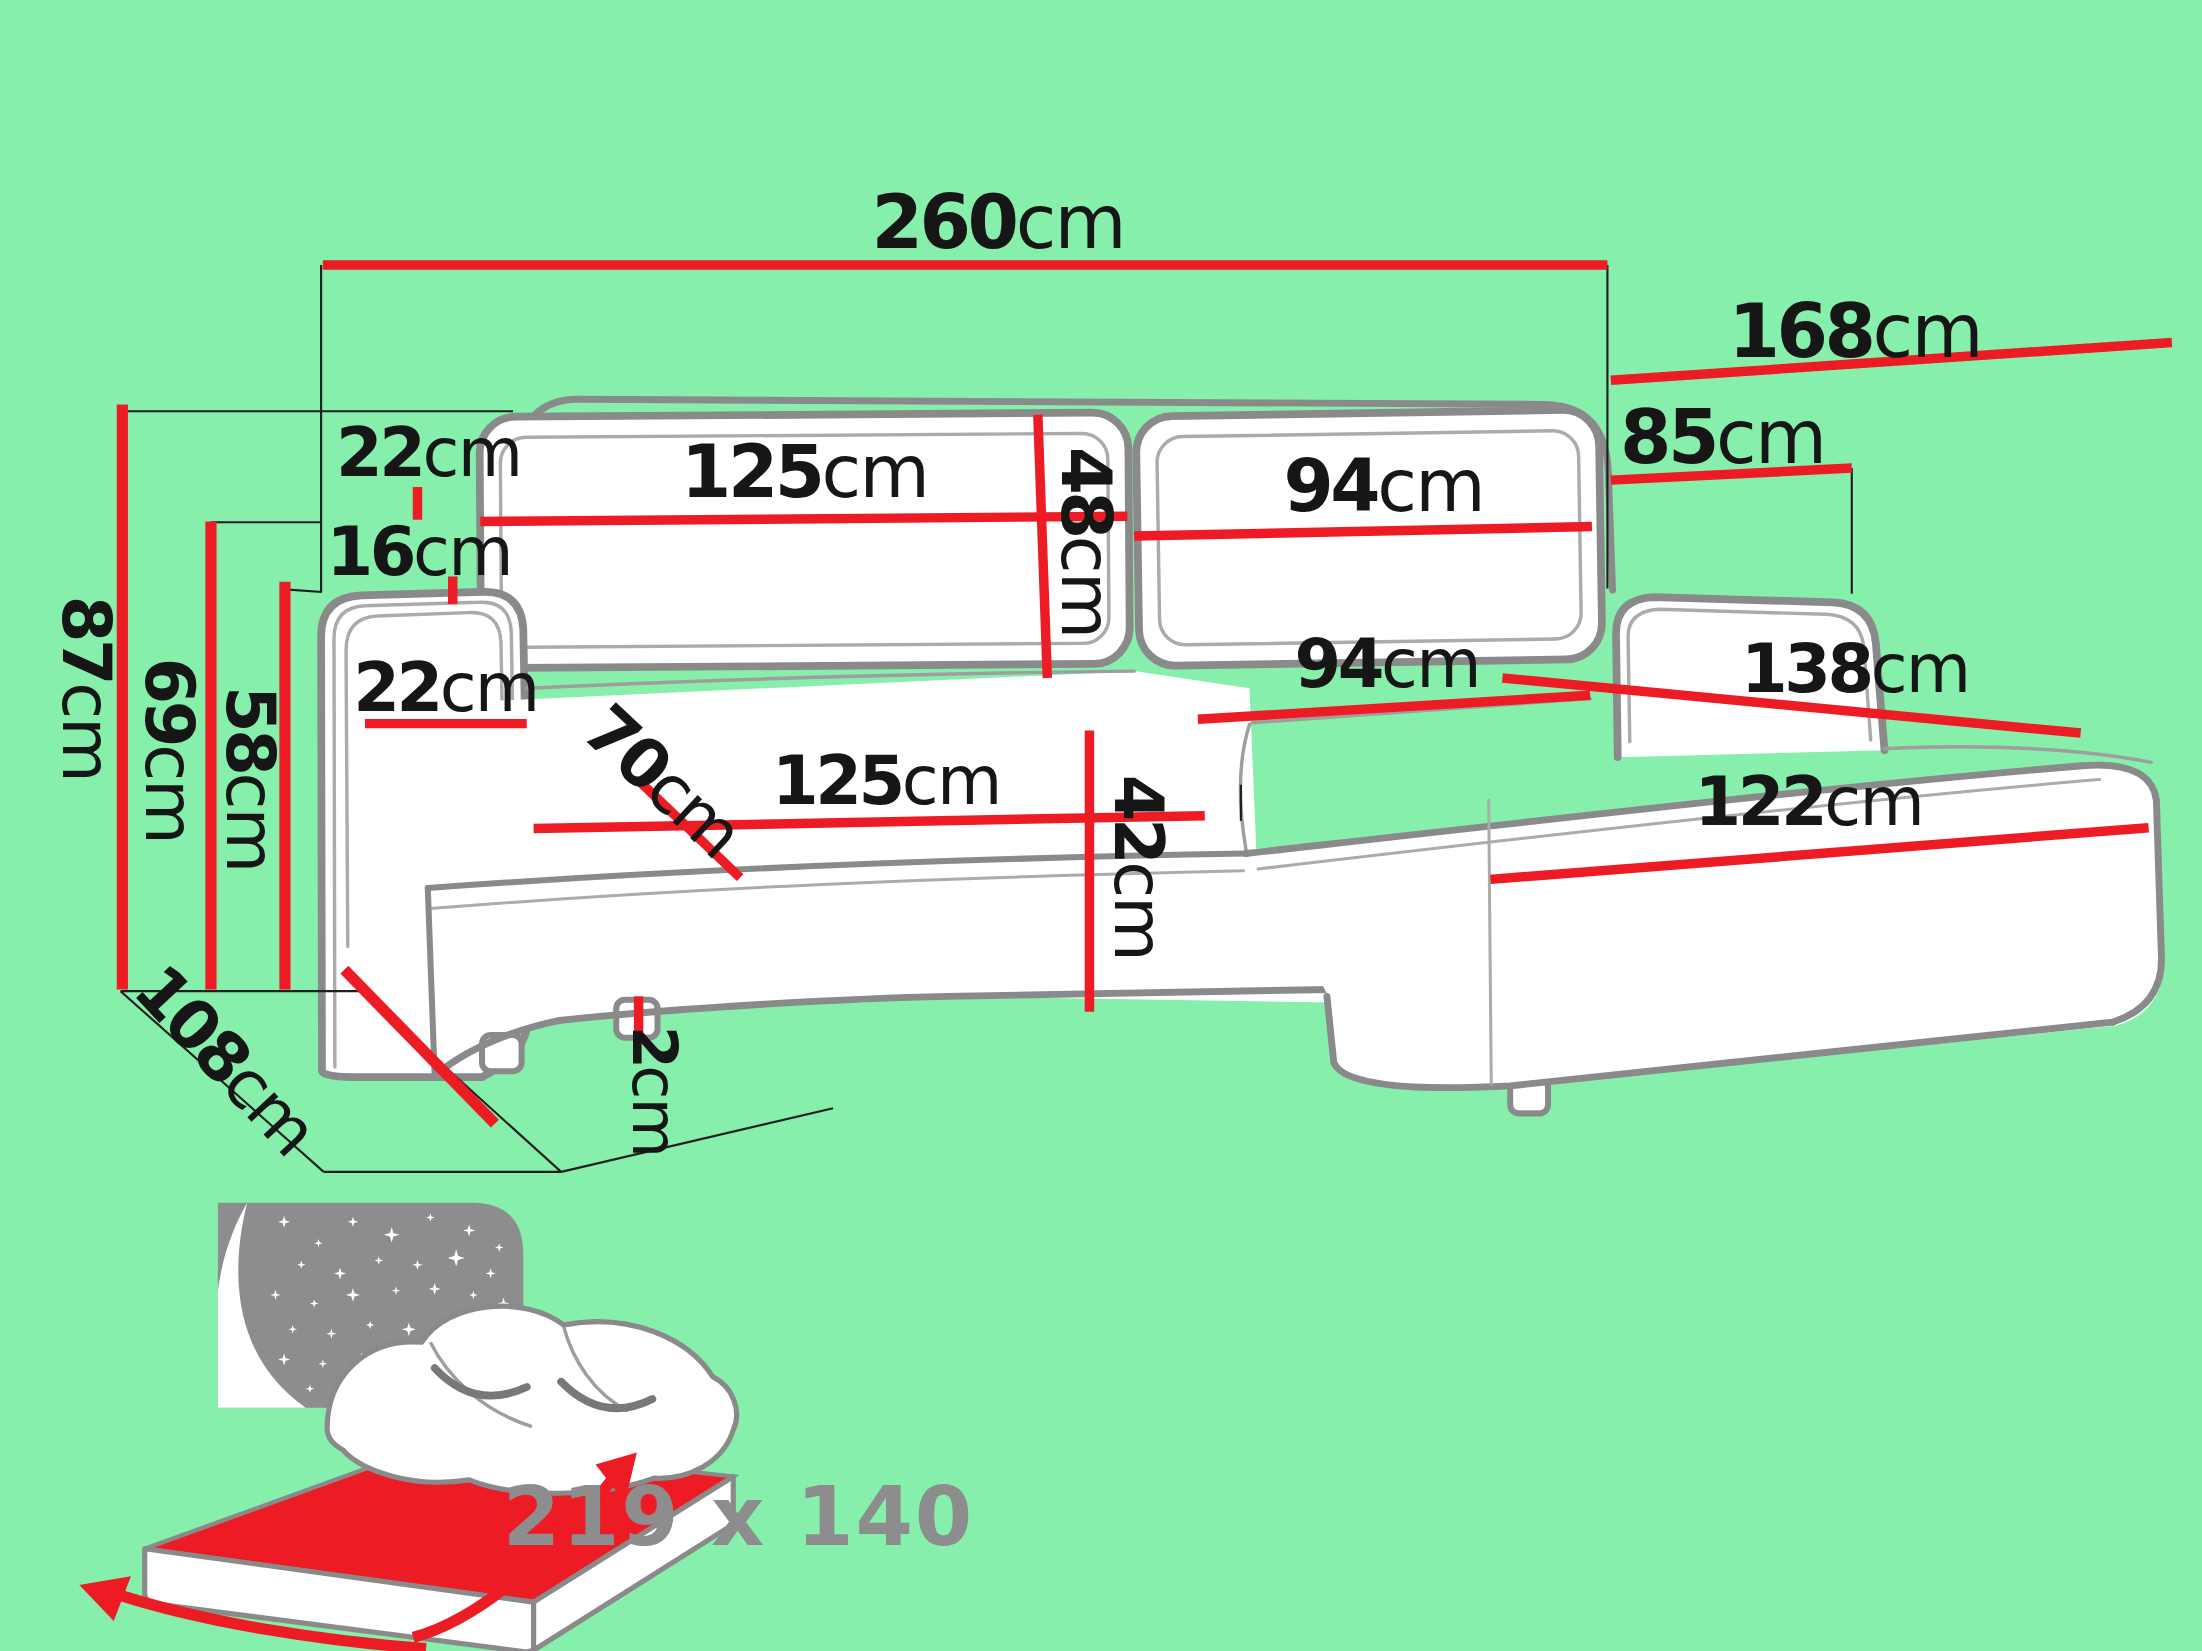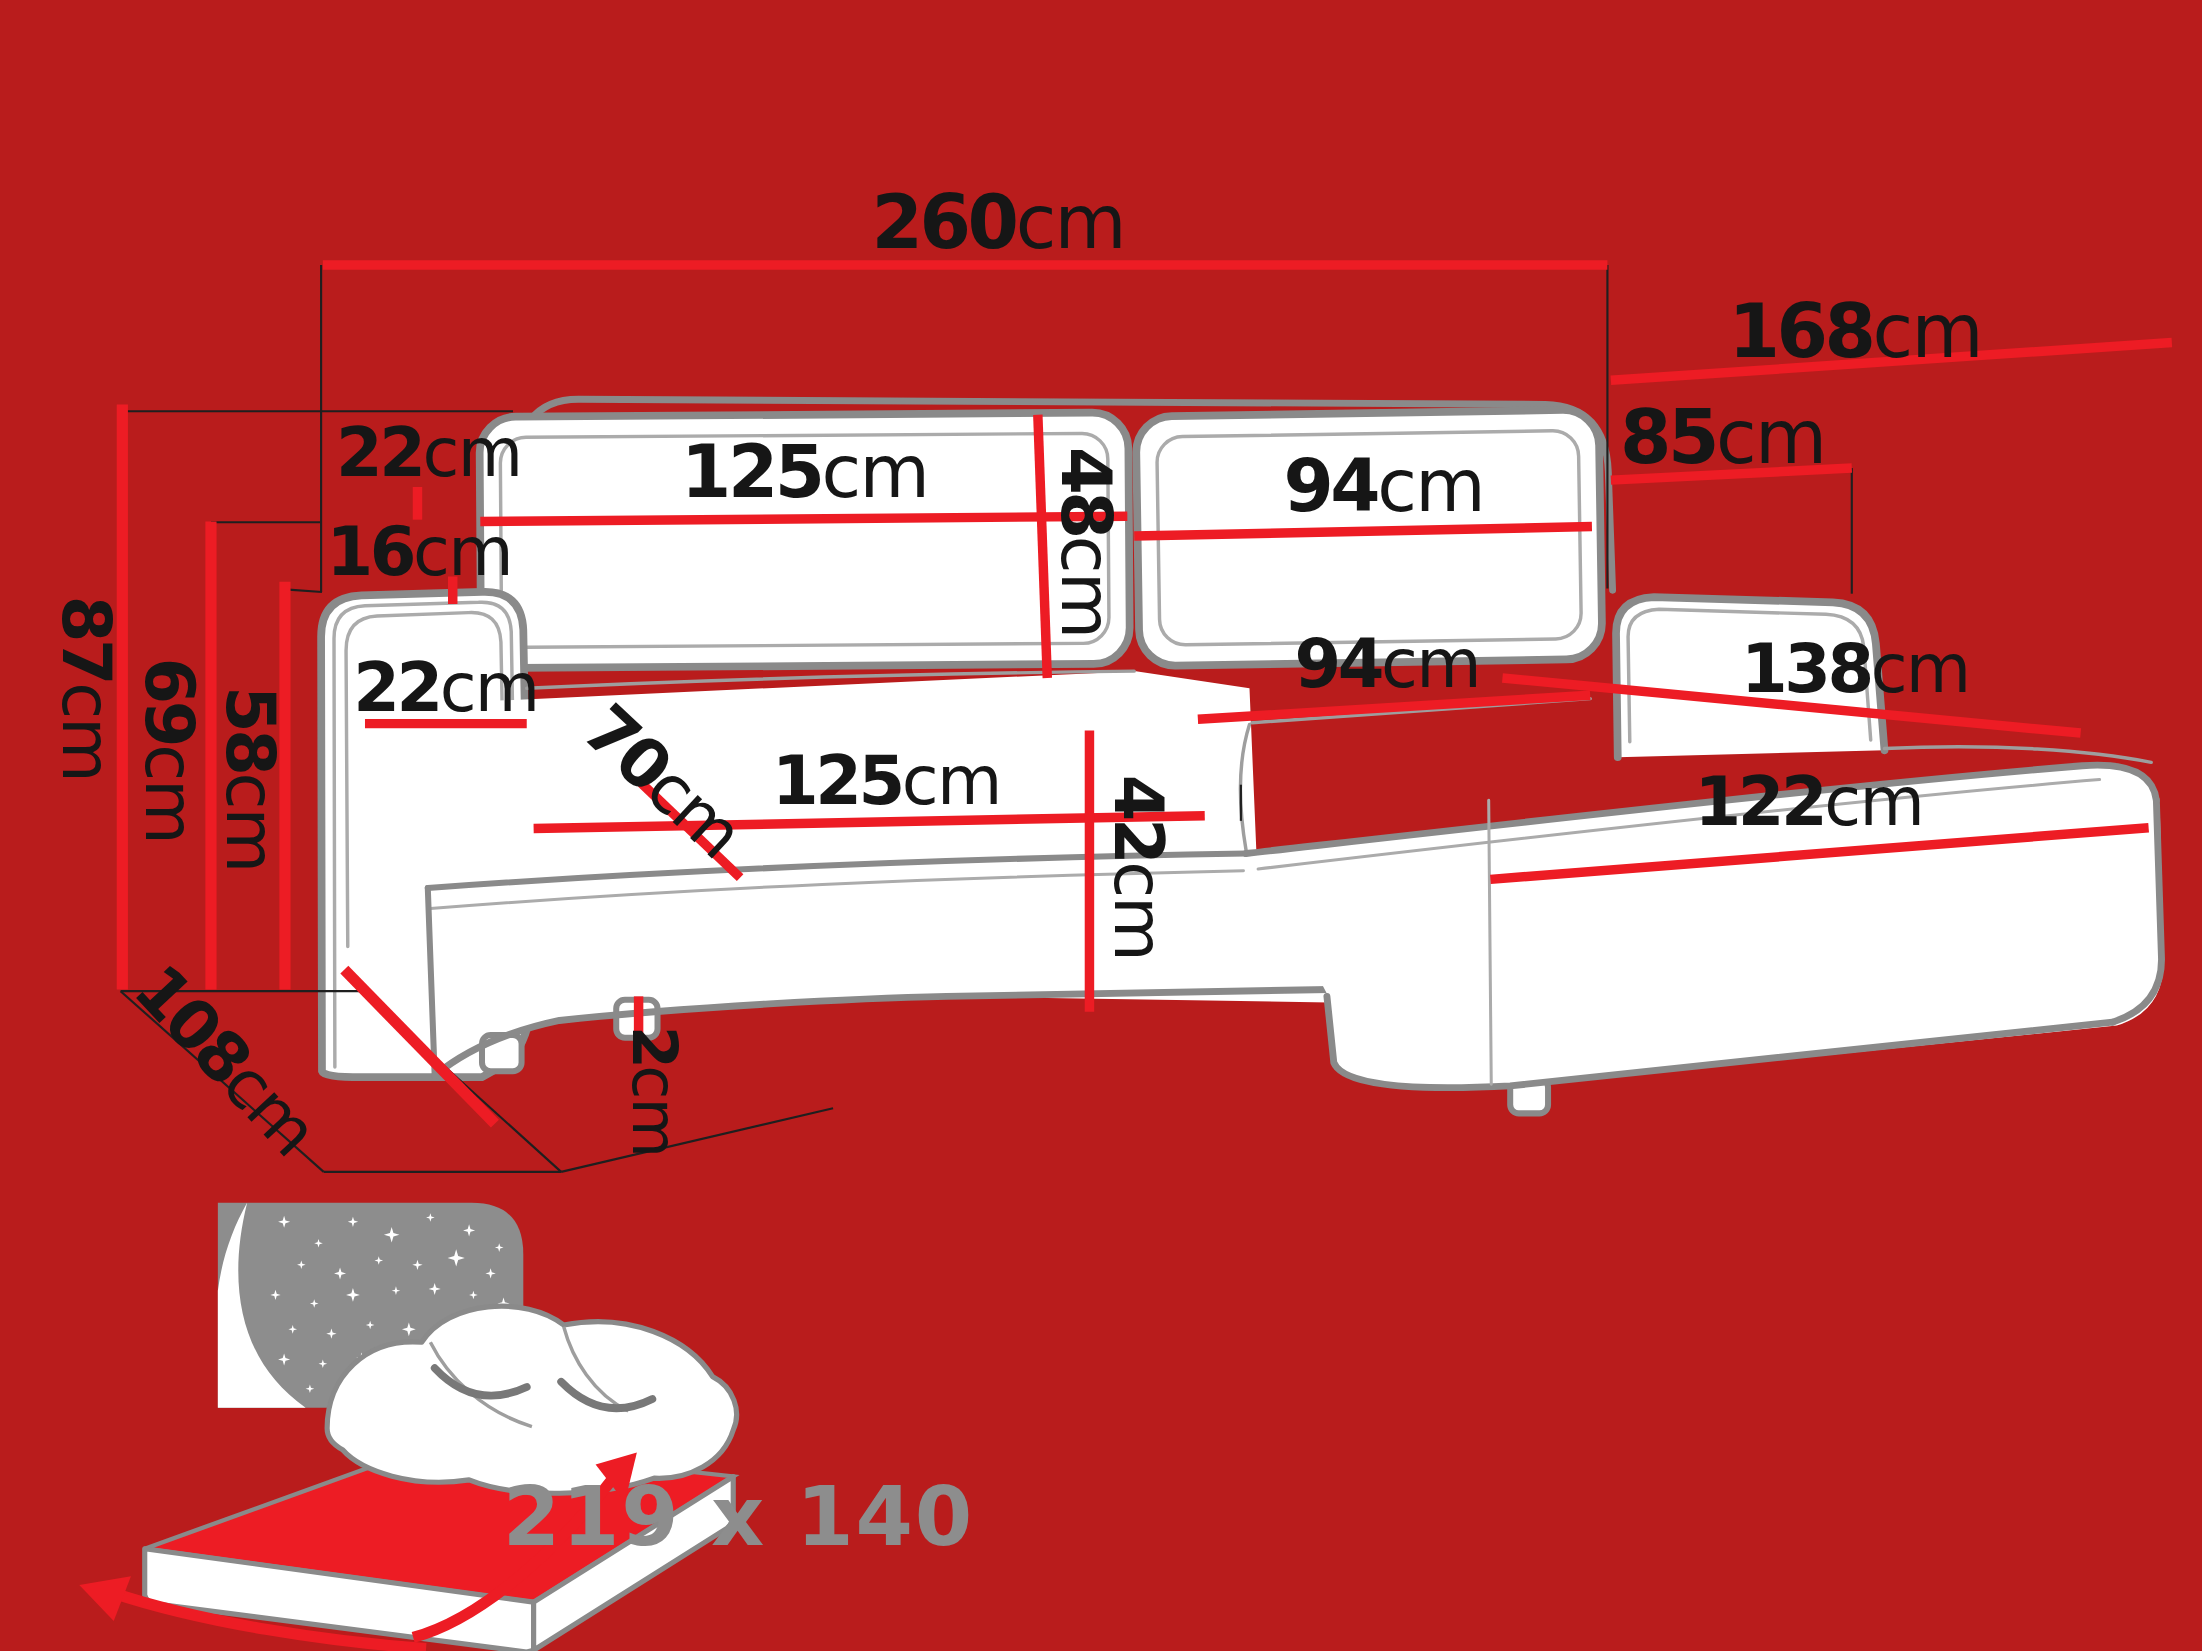--- a/index.html
+++ b/index.html
@@ -1,16 +1,16 @@
 <!DOCTYPE html>
 <html style="font-size:13.8px"><head>
 <meta charset="utf-8">
 <style>
   html,body{margin:0;padding:0;background:#ffffff;}
-  .stage{position:relative;width:2203px;height:1652px;background:#b91c1c;overflow:hidden;}
+  .stage{position:relative;width:2203px;height:1652px;background:#86efac;overflow:hidden;}
   svg{display:block;}
   text{font-family:"DejaVu Sans","Liberation Sans",sans-serif;fill:#161616;}
   .val{font-weight:700;letter-spacing:-4px;}
   .unit{font-weight:400;letter-spacing:-2px;}
   .sleep{font-weight:700;fill:#8d8d8d;letter-spacing:2px;}
 </style>
 </head>
 <body>
 
 <div class="stage">

